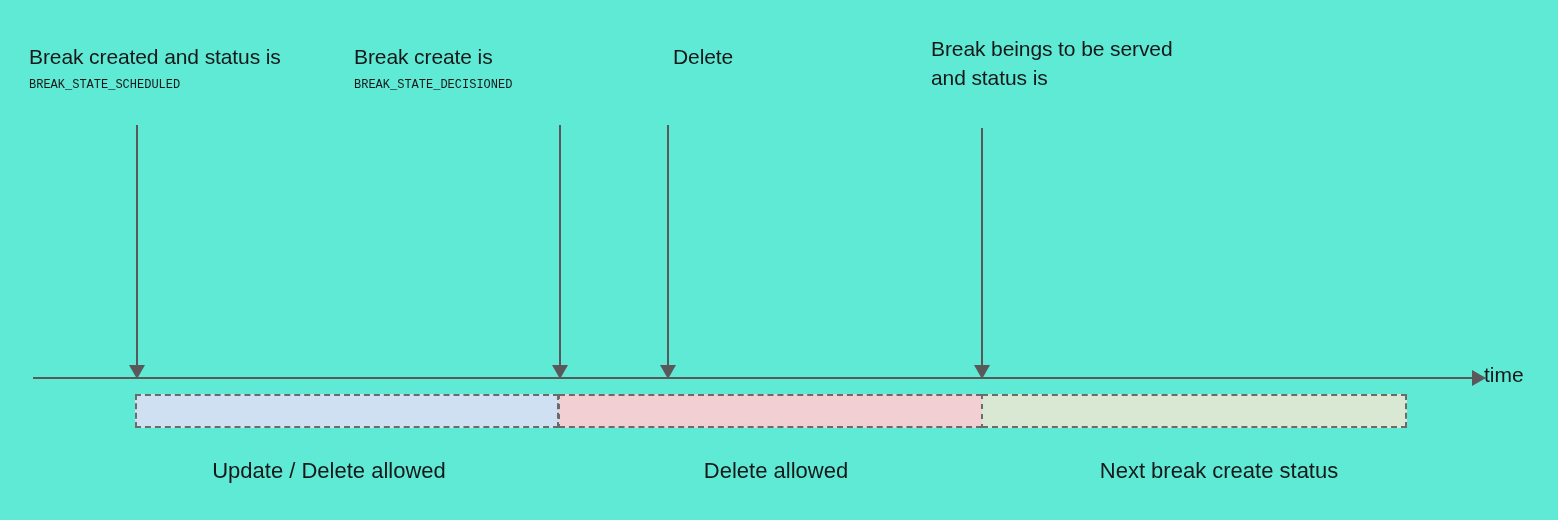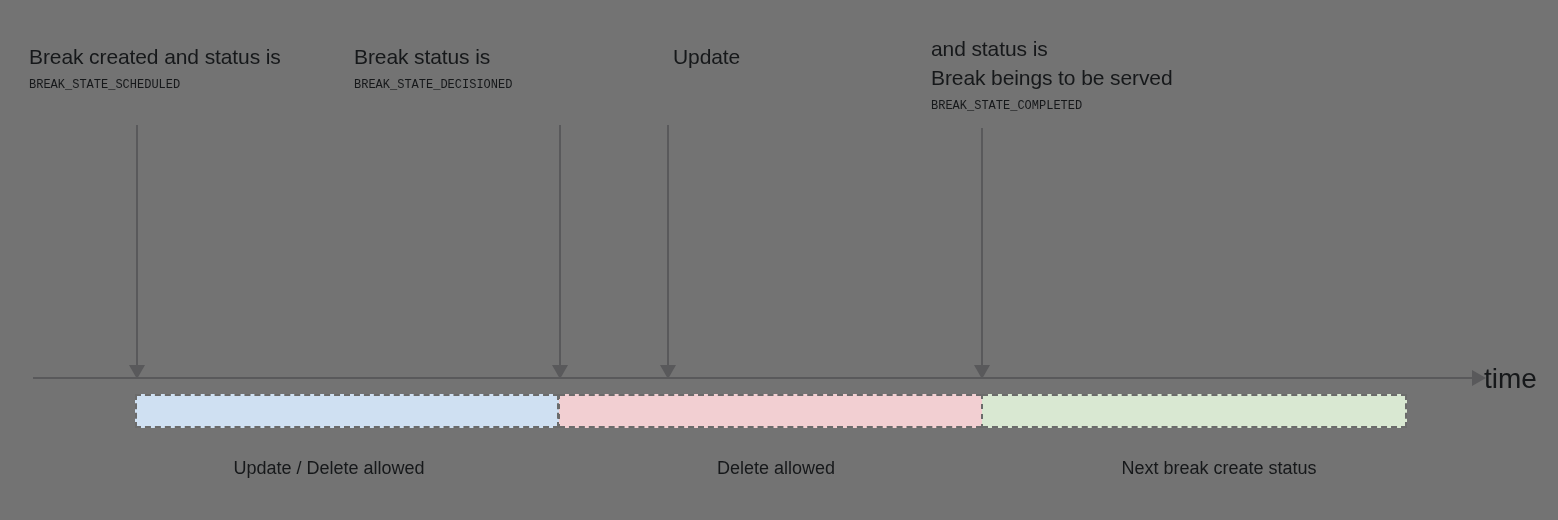--- a/index.html
+++ b/index.html
@@ -11,21 +11,21 @@
   body {
     font-family: "Liberation Sans", sans-serif;
     color: #1a1a1a;
     -webkit-font-smoothing: antialiased;
   }
   #diagram {
     position: relative;
     width: 1558px;
     height: 520px;
     overflow: hidden;
-    background: #737373;
+    background: #5eead4;
   }
 
   
   .annotation {
     position: absolute;
     line-height: 29px;
     white-space: nowrap;
   }
   .ann-line {
     display: block;
@@ -64,21 +64,21 @@
   #axis-head {
     position: absolute;
     width: 0;
     height: 0;
     border-top: 8px solid transparent;
     border-bottom: 8px solid transparent;
     border-left: 14px solid #59595b;
   }
   #axis-label {
     position: absolute;
-    font-size: 28px;
+    font-size: 21px;
     color: #16181a;
     white-space: nowrap;
   }
 
   
   .phase-bar {
     position: absolute;
     top: 394px;
     height: 34px;
     box-sizing: border-box;
@@ -97,47 +97,46 @@
       to bottom,
       #6b6b6b 0px, #6b6b6b 5px,
       rgba(0,0,0,0) 5px, rgba(0,0,0,0) 10px
     );
   }
 
   
   .caption {
     position: absolute;
     top: 458px;
-    font-size: 18px;
+    font-size: 22px;
     color: #16181a;
     white-space: nowrap;
     text-align: center;
     transform: translateX(-50%);
   }
 </style>
 </head>
 <body>
 
 <div id="diagram">
 
   <div class="annotation" id="ann-0" style="left: 29px; top: 42px;">
       <span class="ann-line">Break created and status is</span>
       <span class="ann-line mono">BREAK_STATE_SCHEDULED</span>
     </div>
   <div class="annotation" id="ann-1" style="left: 354px; top: 42px;">
-      <span class="ann-line">Break status is</span>
+      <span class="ann-line">Break create is</span>
       <span class="ann-line mono">BREAK_STATE_DECISIONED</span>
     </div>
   <div class="annotation" id="ann-2" style="left: 673px; top: 42px;">
-      <span class="ann-line">Update</span>
+      <span class="ann-line">Delete</span>
     </div>
   <div class="annotation" id="ann-3" style="left: 931px; top: 34px;">
+      <span class="ann-line">Break beings to be served</span>
       <span class="ann-line">and status is</span>
-      <span class="ann-line">Break beings to be served</span>
-      <span class="ann-line mono">BREAK_STATE_COMPLETED</span>
     </div>
 
   <div id="arrows">
       <div class="vline" style="left: 136px; top: 125px; height: 240px;"></div>
       <div class="vhead" style="left: 129px; top: 365px;"></div>
       <div class="vline" style="left: 559px; top: 125px; height: 240px;"></div>
       <div class="vhead" style="left: 552px; top: 365px;"></div>
       <div class="vline" style="left: 667px; top: 125px; height: 240px;"></div>
       <div class="vhead" style="left: 660px; top: 365px;"></div>
       <div class="vline" style="left: 981px; top: 128px; height: 237px;"></div>

